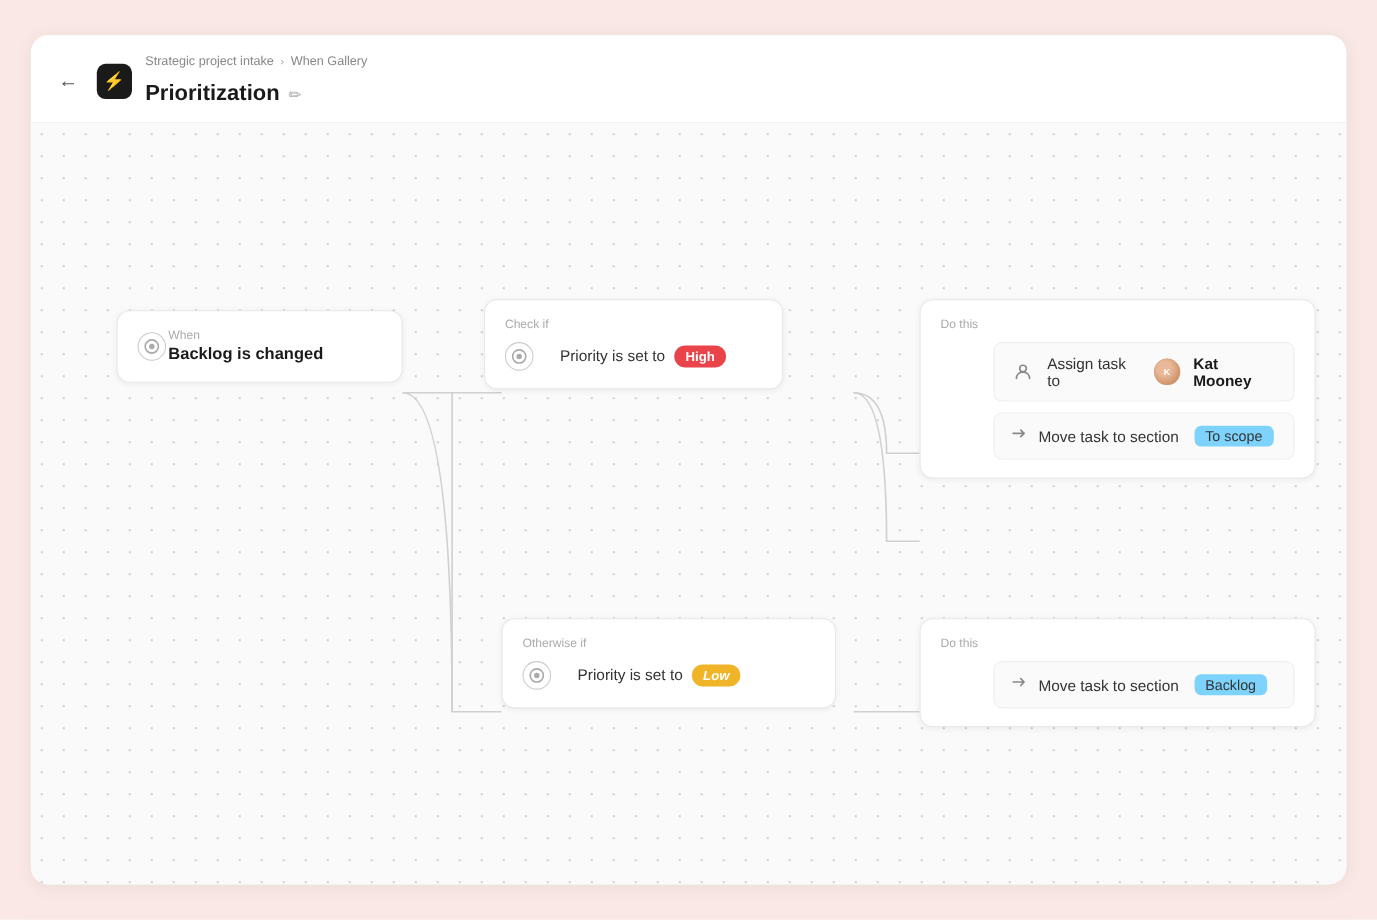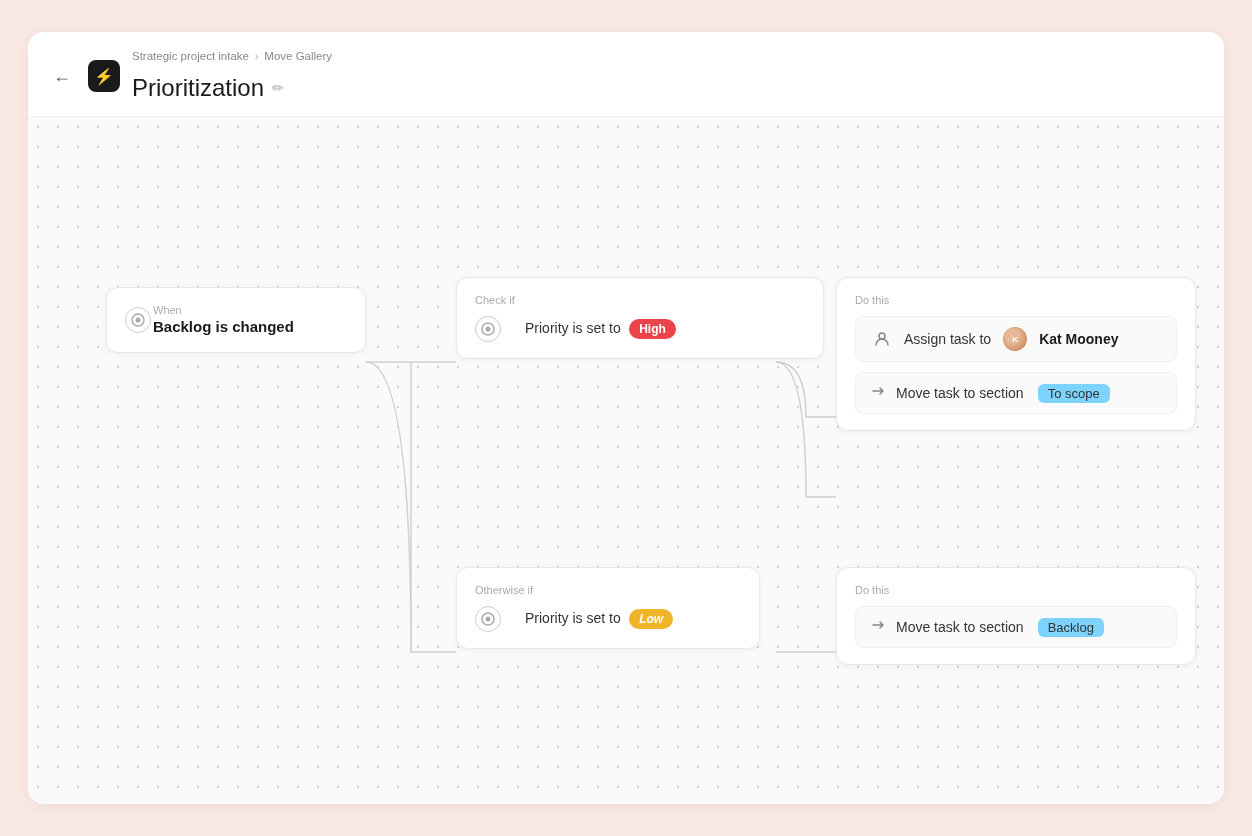--- a/index.html
+++ b/index.html
@@ -72,22 +72,22 @@
     .breadcrumb-arrow {
       font-size: 10px;
       color: #aaa;
     }
     .header-title-row {
       display: flex;
       align-items: center;
       gap: 8px;
     }
     .header-title {
-      font-size: 24px;
-      font-weight: 400;
+      font-size: 20px;
+      font-weight: 700;
       color: #1a1a1a;
     }
     .edit-icon {
       color: #aaa;
       font-size: 14px;
       cursor: pointer;
     }
 
     
     .canvas {
@@ -137,23 +137,23 @@
     }
     .card-title {
       font-size: 15px;
       font-weight: 600;
       color: #1a1a1a;
       line-height: 1.2;
     }
 
     
     .check-card {
-      left: 428px;
+      left: 412px;
       top: 160px;
-      width: 368px;
+      width: 272px;
     }
     .check-card-inner {
       display: flex;
       align-items: center;
       gap: 24px;
     }
     .check-card .card-section-label {
       font-size: 11px;
       color: #aaa;
       font-weight: 500;
@@ -208,20 +208,21 @@
     }
 
     .action-row {
       display: flex;
       align-items: center;
       gap: 10px;
       background: #fafafa;
       border: 1px solid #efefef;
       border-radius: 8px;
       padding: 10px 14px;
+      margin-left: 48px;
     }
     .action-icon {
       color: #888;
       font-size: 16px;
       flex-shrink: 0;
     }
     .action-text {
       font-size: 14px;
       color: #333;
       font-weight: 400;
@@ -289,21 +290,21 @@
       <div class="header-back-btn">
         <span>←</span>
       </div>
       <div class="header-icon">
         <span>⚡</span>
       </div>
       <div class="header-text">
         <div class="header-breadcrumb">
           <span>Strategic project intake</span>
           <span class="breadcrumb-arrow">›</span>
-          <span>Move Gallery</span>
+          <span>When Gallery</span>
         </div>
         <div class="header-title-row">
           <span class="header-title">Prioritization</span>
           <span class="edit-icon">✏</span>
         </div>
       </div>
     </div>
 
     <div class="canvas">
 

